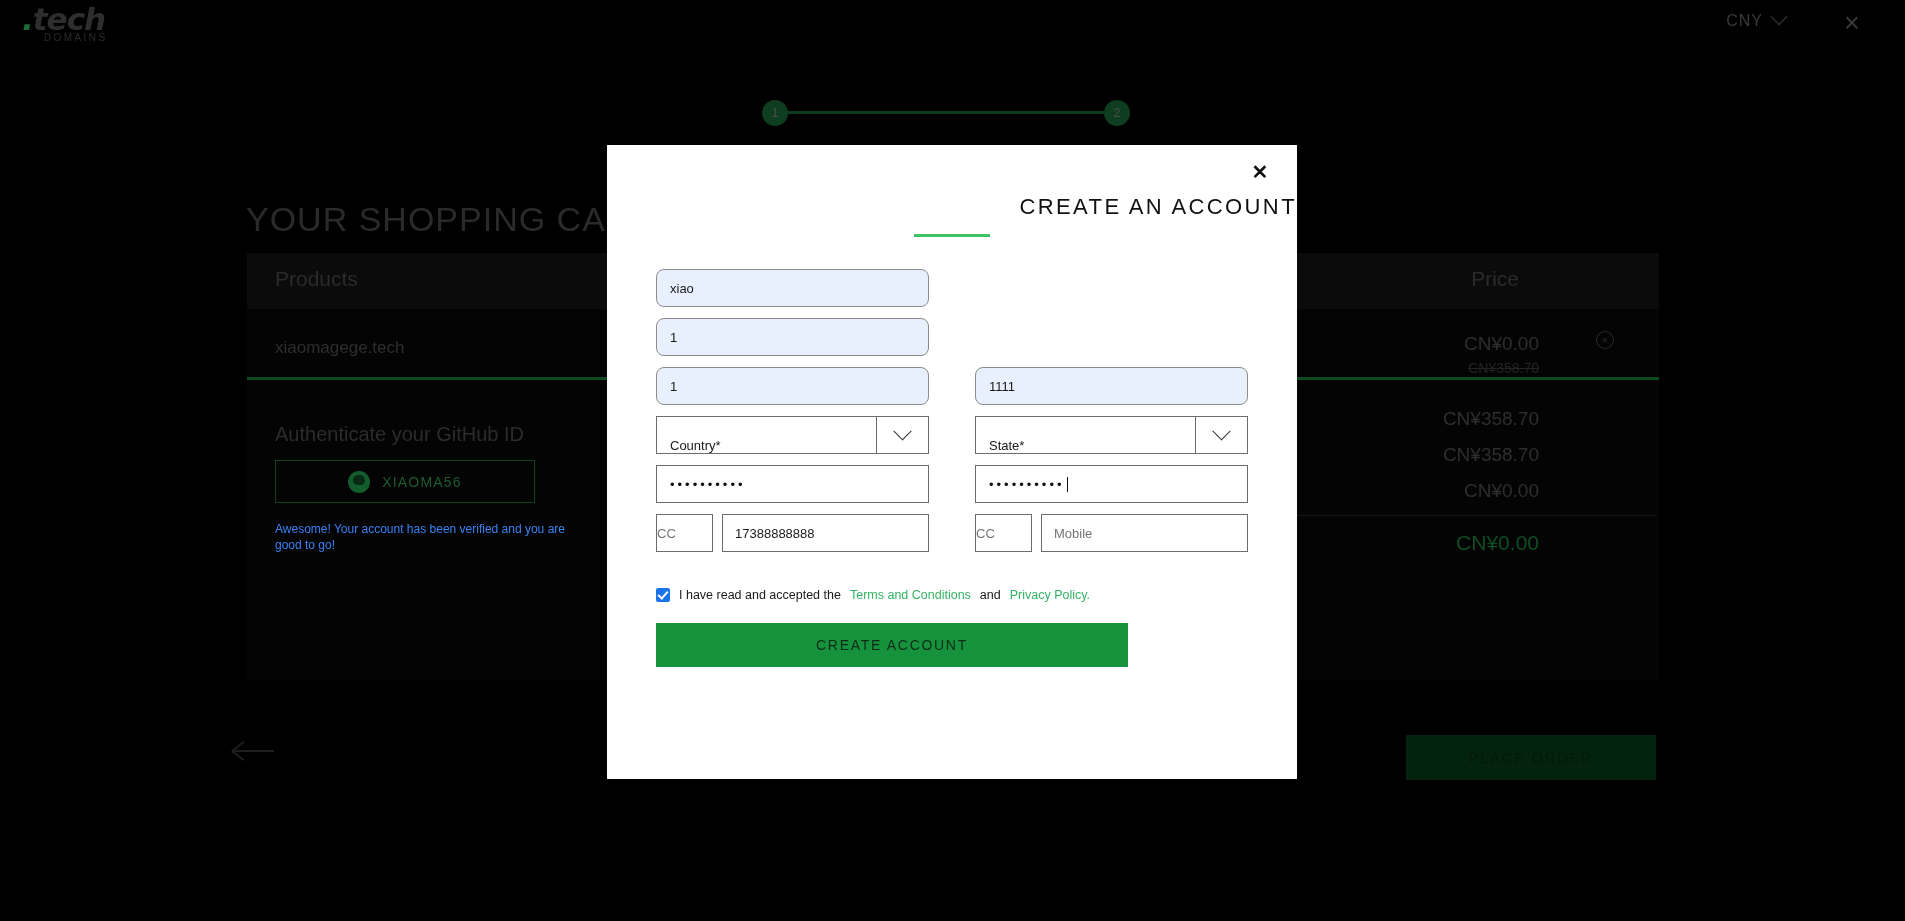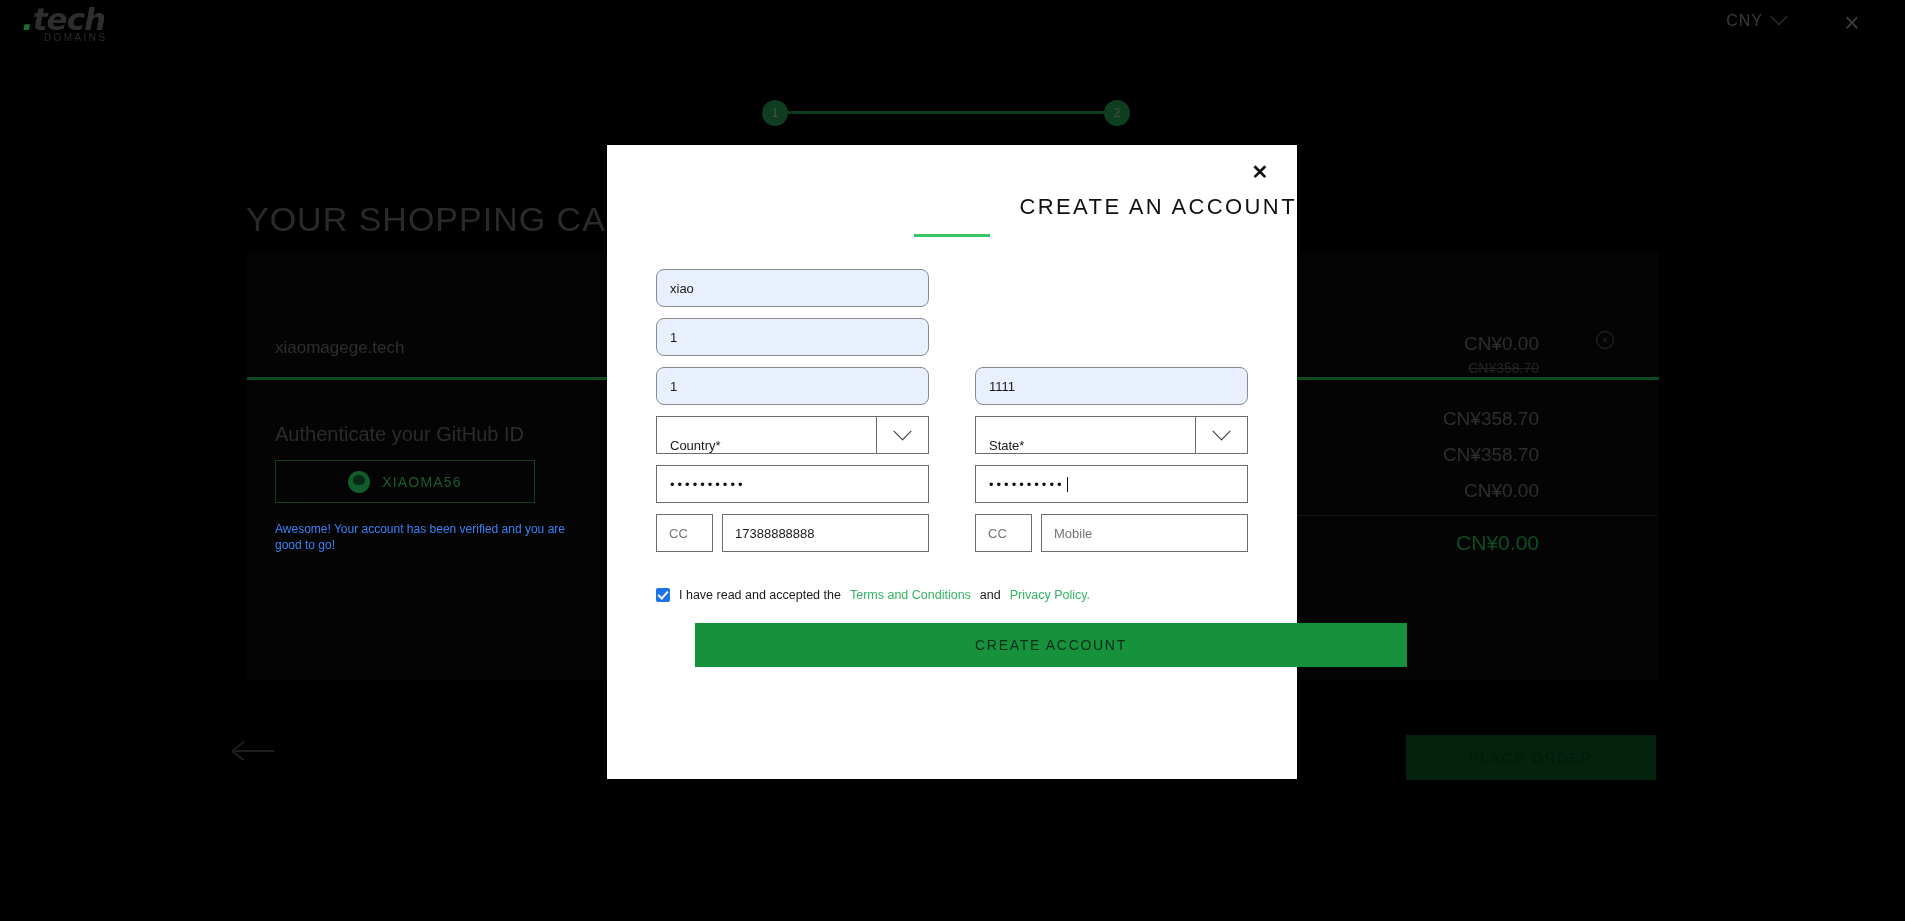--- a/index.html
+++ b/index.html
@@ -381,21 +381,21 @@
   }
 
   .phone-row { display: flex; gap: 9px; }
   .cc {
     width: 57px;
     height: 38px;
     border: 1px solid #6d6d6d;
     background: #fff;
     font-size: 13px;
     color: #1a1a1a;
-    padding: 0 12px;
+    padding: 0 0;
     outline: none;
     font-family: "Liberation Sans", sans-serif;
   }
   .pnum {
     flex: 1;
     height: 38px;
     border: 1px solid #6d6d6d;
     background: #fff;
     font-size: 13px;
     color: #1a1a1a;
@@ -425,30 +425,29 @@
     left: 4px; top: 1px;
     width: 4px; height: 8px;
     border-right: 2px solid #fff;
     border-bottom: 2px solid #fff;
     transform: rotate(42deg);
   }
   .lnk { color: #33b363; }
 
   .submit {
     margin-top: 21px;
-    width: 712px;
+    width: 472px;
     height: 44px;
     background: #16913c;
     border: none;
     color: #0c2e18;
     font-size: 14px;
     letter-spacing: 1.7px;
     font-family: "Liberation Sans", sans-serif;
     cursor: pointer;
-    margin-left: 39px;
   }
 </style>
 </head>
 <body>
 
 <div id="root">
 
   <div class="bg-layer">
 
     <div class="topbar">
@@ -465,20 +464,24 @@
 
     <div class="stepper">
       <div class="step-line"></div>
       <div class="step-circle step-1">1</div>
       <div class="step-circle step-2">2</div>
     </div>
 
     <div class="cart-title">YOUR SHOPPING CART</div>
 
     <div class="cart-box">
+      <div class="cart-head">
+        <div class="col-products">Products</div>
+        <div class="col-price">Price</div>
+      </div>
 
       <div class="cart-domain">xiaomagege.tech</div>
       <div class="price-cell" style="top:80px;">
         <div class="price-main">CN¥0.00</div>
         <div class="price-strike">CN¥358.70</div>
       </div>
       <div class="remove-x">×</div>
 
       <div class="green-rule"></div>
 

